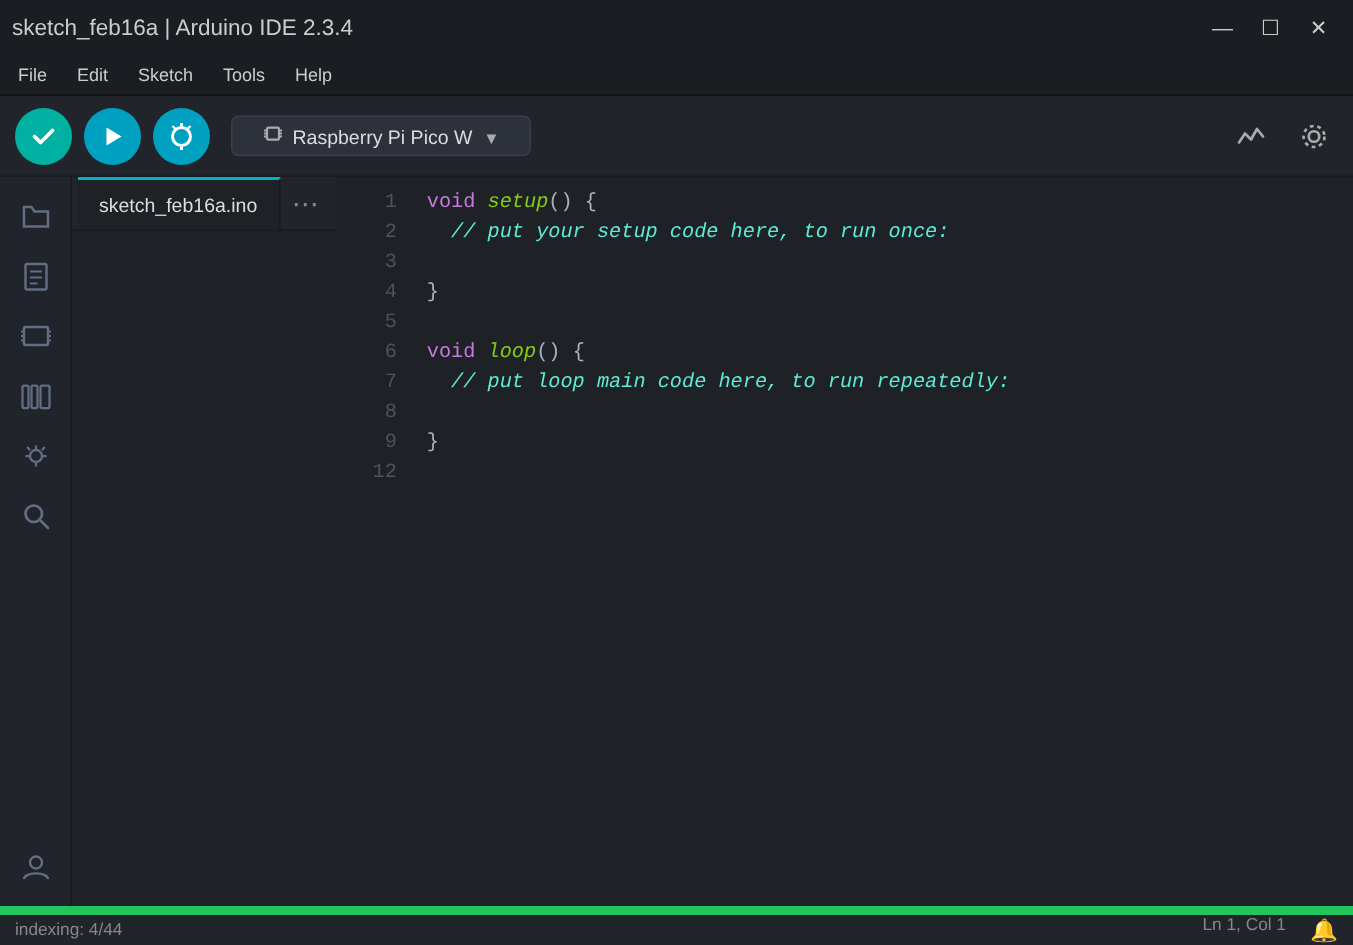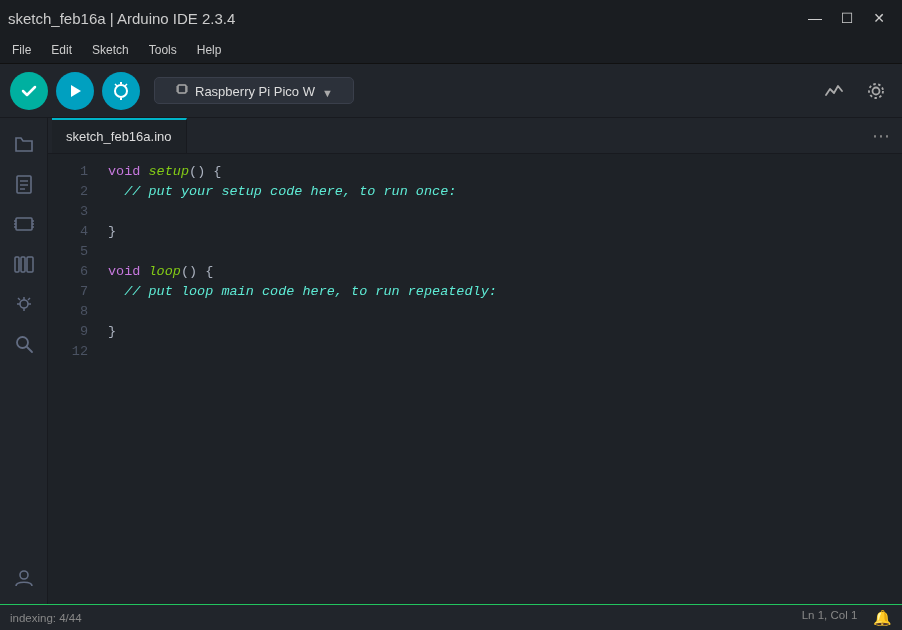--- a/index.html
+++ b/index.html
@@ -173,21 +173,21 @@
       border-radius: 4px;
     }
     .sidebar-bottom {
       margin-top: auto;
     }
 
     
     .editor-area {
       flex: 1;
       display: flex;
-      flex-direction: column;
+      flex-direction: row;
       overflow: hidden;
       background: #1e2227;
     }
 
     
     .tab-bar {
       background: #21252b;
       height: 36px;
       display: flex;
       align-items: center;
@@ -253,21 +253,21 @@
 
     
     .status-bar {
       background: #21252b;
       height: 26px;
       display: flex;
       align-items: center;
       padding: 0 10px;
       font-size: 11.5px;
       color: #888;
-      border-top: 1px solid #22c55e;
+      border-top: 6px solid #22c55e;
       flex-shrink: 0;
       gap: 16px;
     }
     .status-right {
       margin-left: auto;
       display: flex;
       align-items: flex-start;
       gap: 16px;
     }
     .status-bell {

